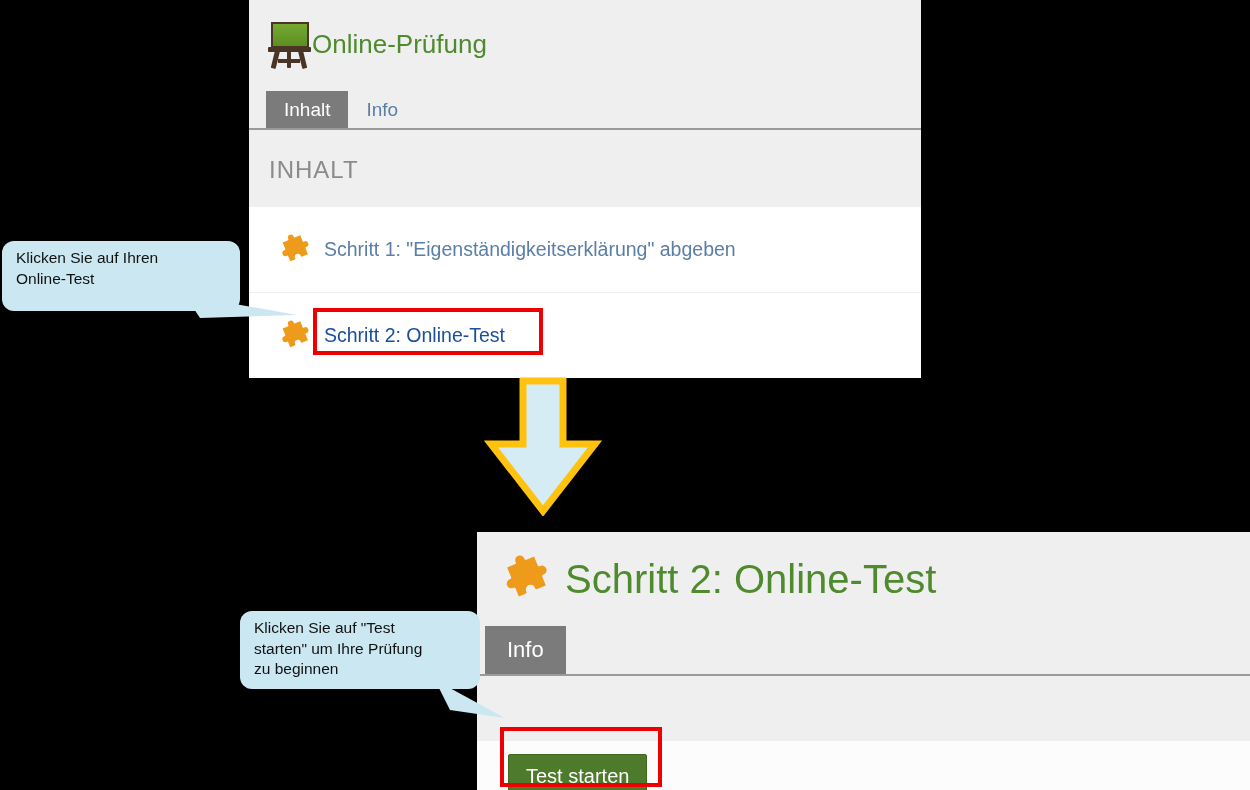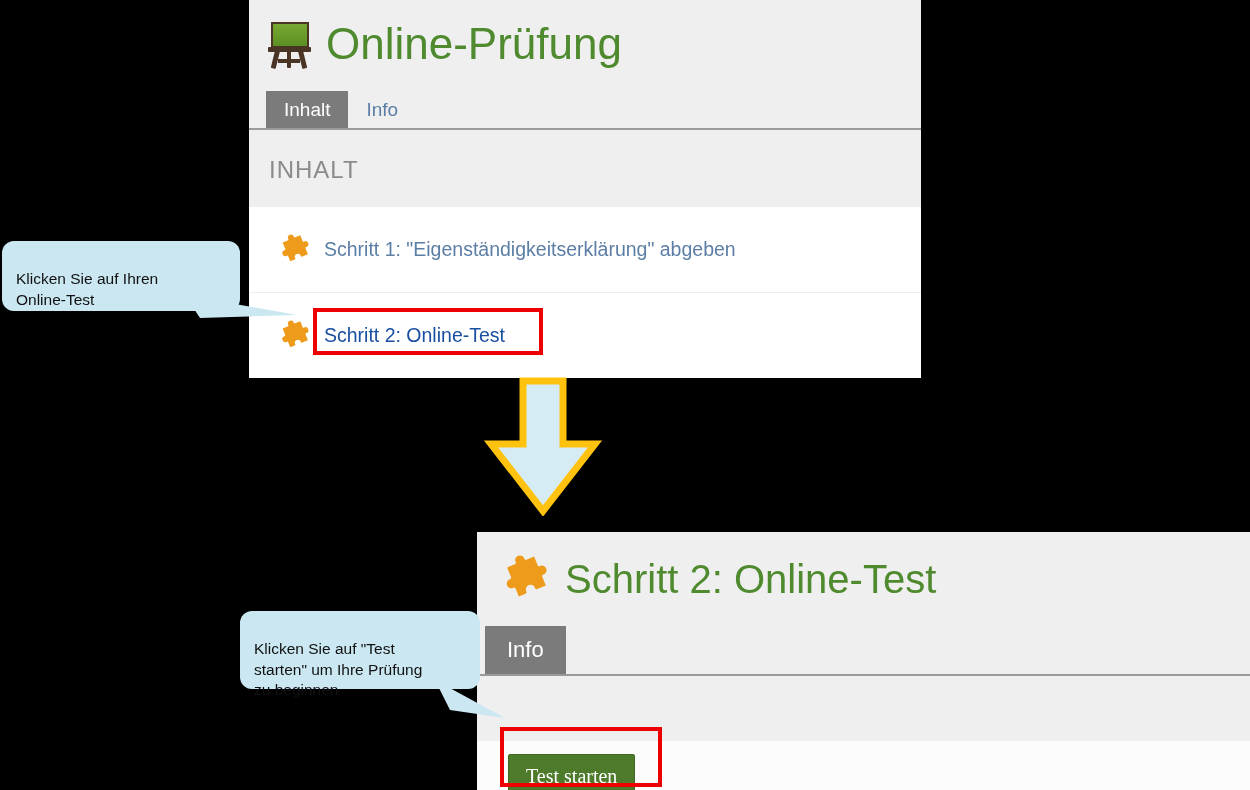--- a/index.html
+++ b/index.html
@@ -85,22 +85,21 @@
     background: #4a3425;
     border-radius: 1px;
   }
   .easel-cross {
     position: absolute;
     left: 12px; top: 40px;
     width: 22px; height: 4px;
     background: #4a3425;
   }
   .app-title {
-    margin-left: 14px;
-    font-size: 44px;
+    font-size: 26px;
     color: #4f8a2e;
     font-weight: 400;
     letter-spacing: 0px;
     white-space: nowrap;
   }
 
   
   .tabbar {
     position: absolute;
     left: 0;
@@ -237,21 +236,20 @@
     width: 100%;
     bottom: 0;
     background: #efefef;
   }
   .lower-body-white {
     position: absolute;
     left: 0; top: 63px;
     width: 100%;
     bottom: 0;
     background: #fcfcfc;
-    font-family: Liberation Serif, serif;
   }
   .start-btn {
     position: absolute;
     left: 31px;
     top: 13px;
     padding: 9px 17px;
     background: #4e7b2b;
     color: #ffffff;
     font-size: 20px;
     border: 1px solid #41681f;
@@ -261,21 +259,21 @@
     line-height: 1.2;
   }
   .bubble {
     position: absolute;
     background: #cbe8f2;
     border-radius: 12px;
     box-sizing: border-box;
     color: #111111;
     font-size: 15.5px;
     line-height: 1.33;
-    padding: 28px 14px;
+    padding: 7px 14px;
     white-space: pre-line;
   }
   #bubble-1 {
     left: 2px; top: 241px;
     width: 238px; height: 70px;
   }
   #bubble-2 {
     left: 240px; top: 611px;
     width: 240px; height: 78px;
   }

